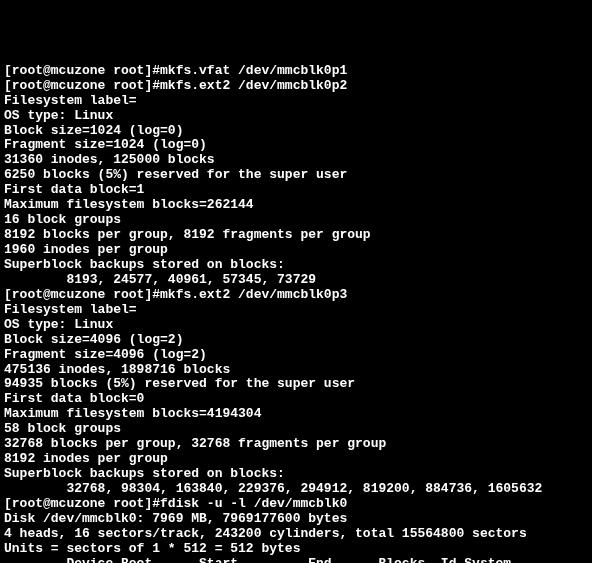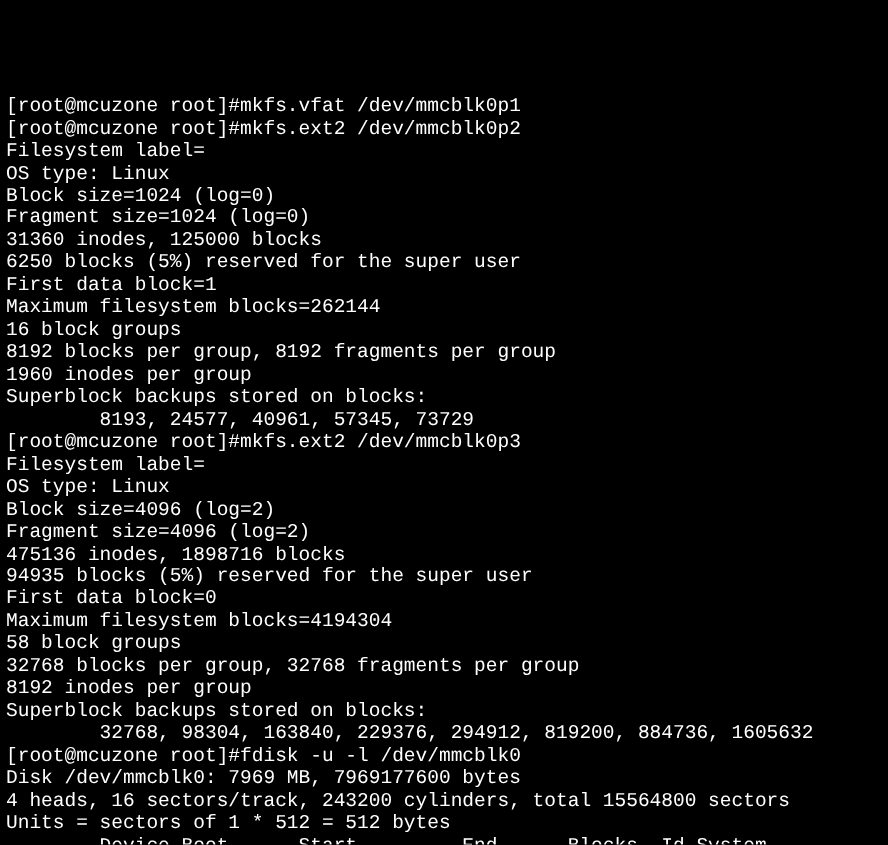--- a/index.html
+++ b/index.html
@@ -8,21 +8,21 @@
       color: #fff;
       font-family: "Courier New", monospace;
       font-size: 13px;
       line-height: 1.15;
       padding: 4px;
       width: 592px;
       height: 563px;
       overflow: hidden;
       white-space: pre;
     }
-    .line { display: block; }
+    .line { display: block; font-weight: bold; }
   </style>
 </head>
 <body>
 
 
 
 <div id="terminal"><span class="line">[root@mcuzone root]#mkfs.vfat /dev/mmcblk0p1</span><span class="line">[root@mcuzone root]#mkfs.ext2 /dev/mmcblk0p2</span><span class="line">Filesystem label=</span><span class="line">OS type: Linux</span><span class="line">Block size=1024 (log=0)</span><span class="line">Fragment size=1024 (log=0)</span><span class="line">31360 inodes, 125000 blocks</span><span class="line">6250 blocks (5%) reserved for the super user</span><span class="line">First data block=1</span><span class="line">Maximum filesystem blocks=262144</span><span class="line">16 block groups</span><span class="line">8192 blocks per group, 8192 fragments per group</span><span class="line">1960 inodes per group</span><span class="line">Superblock backups stored on blocks:</span><span class="line">        8193, 24577, 40961, 57345, 73729</span><span class="line">[root@mcuzone root]#mkfs.ext2 /dev/mmcblk0p3</span><span class="line">Filesystem label=</span><span class="line">OS type: Linux</span><span class="line">Block size=4096 (log=2)</span><span class="line">Fragment size=4096 (log=2)</span><span class="line">475136 inodes, 1898716 blocks</span><span class="line">94935 blocks (5%) reserved for the super user</span><span class="line">First data block=0</span><span class="line">Maximum filesystem blocks=4194304</span><span class="line">58 block groups</span><span class="line">32768 blocks per group, 32768 fragments per group</span><span class="line">8192 inodes per group</span><span class="line">Superblock backups stored on blocks:</span><span class="line">        32768, 98304, 163840, 229376, 294912, 819200, 884736, 1605632</span><span class="line">[root@mcuzone root]#fdisk -u -l /dev/mmcblk0</span><span class="line"></span><span class="line">Disk /dev/mmcblk0: 7969 MB, 7969177600 bytes</span><span class="line">4 heads, 16 sectors/track, 243200 cylinders, total 15564800 sectors</span><span class="line">Units = sectors of 1 * 512 = 512 bytes</span><span class="line"></span><span class="line">        Device Boot      Start         End      Blocks  Id System</span></div>
 
 
 

